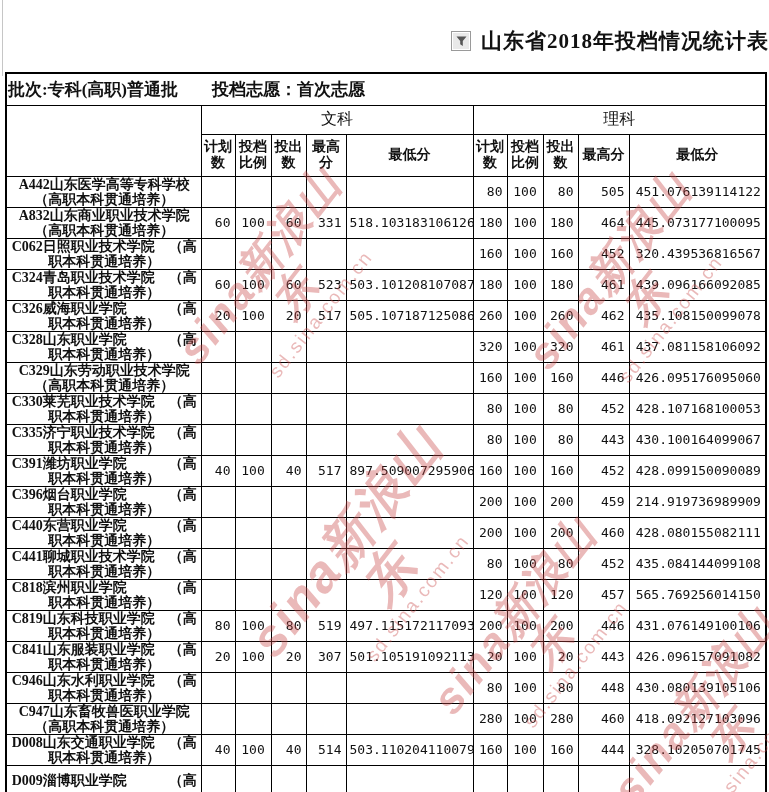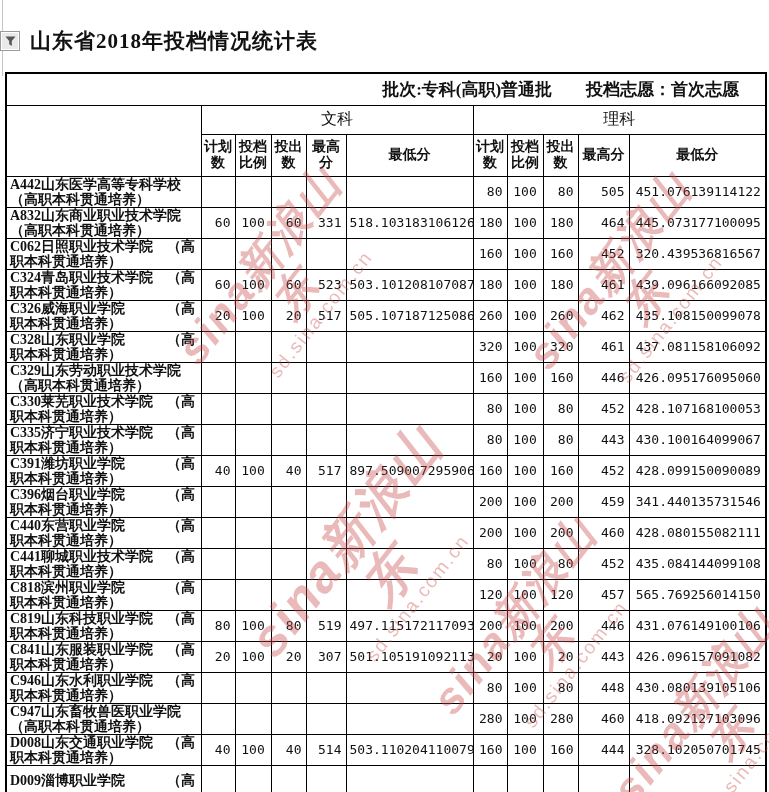--- a/index.html
+++ b/index.html
@@ -10,52 +10,52 @@
     overflow:hidden;
     font-family:"Liberation Serif","DejaVu Serif",serif;
     color:#111;
   }
   .edge-line{position:absolute;left:2px;top:0;width:1px;height:76px;background:#c6c6c6;}
 
   
   .title-bar{
     position:relative;
     height:72px;
-    display:flex;align-items:center;justify-content:flex-start;gap:10px;
+    display:flex;align-items:center;justify-content:flex-end;gap:10px;
     padding-top:10px;box-sizing:border-box;
   }
   .filter-btn{
     width:18px;height:18px;flex:0 0 18px;
     border:1px solid #9a9a9a;background:#e9e9e9;
     display:flex;align-items:center;justify-content:center;
     box-shadow:inset 0 0 0 1px #fff;
   }
   .page-title{
     font-size:21px;font-weight:bold;letter-spacing:1px;margin:0;
   }
 
   
   table{
     border-collapse:collapse;table-layout:fixed;
     margin-left:5px;width:760px;
     border:2px solid #000;
   }
   td{border:1px solid #000;overflow:hidden;vertical-align:middle;box-sizing:border-box;}
   tr.batch-row td{
-    height:32px;font-size:17px;font-weight:bold;text-align:right;
-    padding-right:26px;
+    height:32px;font-size:17px;font-weight:bold;text-align:left;
+    padding-right:45px;
   }
   tr.group-row td{height:29px;font-size:16px;font-weight:normal;text-align:center;}
   tr.colhead-row td{
     height:42px;font-size:14px;font-weight:bold;text-align:center;
     line-height:1.15;padding:0 1px;
   }
   tbody tr{height:31px;}
   td.name{
-    text-align:left;padding:0 2px 0 3px;
+    text-align:center;padding:0 2px 0 3px;
     font-size:14px;font-weight:bold;line-height:15px;vertical-align:middle;
   }
   td.name span{display:block;white-space:pre;}
   tbody td.num{
     font-family:"DejaVu Sans Mono","Liberation Mono",monospace;
     font-size:13px;
   }
   td.c0,td.c2,td.c3{text-align:right;padding-right:4px;}
   td.c1{text-align:center;}
   td.c4{text-align:center;padding-left:3px;}
@@ -312,21 +312,21 @@
           </td>
           <td class="num c0"></td>
           <td class="num c1"></td>
           <td class="num c2"></td>
           <td class="num c3"></td>
           <td class="num c4"></td>
           <td class="num c0">200</td>
           <td class="num c1">100</td>
           <td class="num c2">200</td>
           <td class="num c3">459</td>
-          <td class="num c4">341.440135731546</td>
+          <td class="num c4">214.919736989909</td>
         </tr>
         <tr>
           <td class="name">
             <span>C440东营职业学院　　　（高</span>
             <span>职本科贯通培养）</span>
           </td>
           <td class="num c0"></td>
           <td class="num c1"></td>
           <td class="num c2"></td>
           <td class="num c3"></td>

